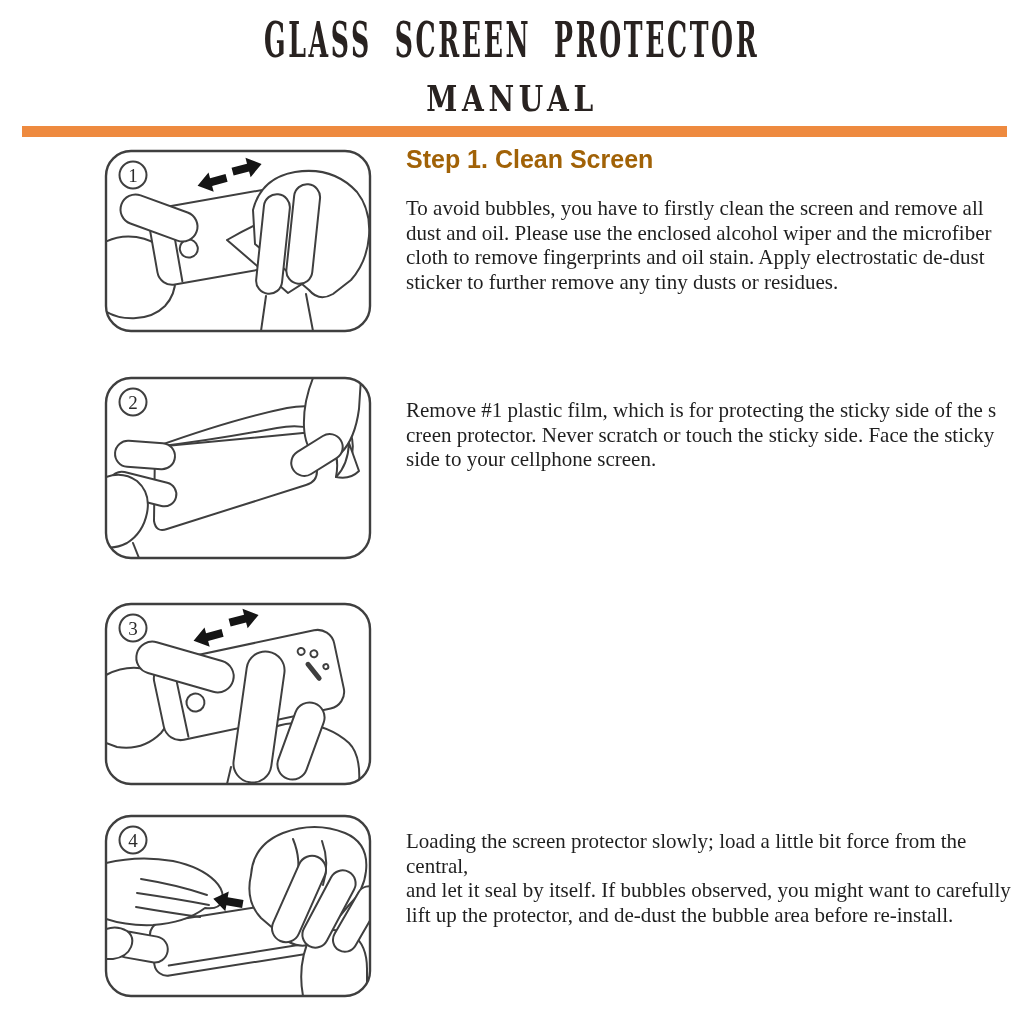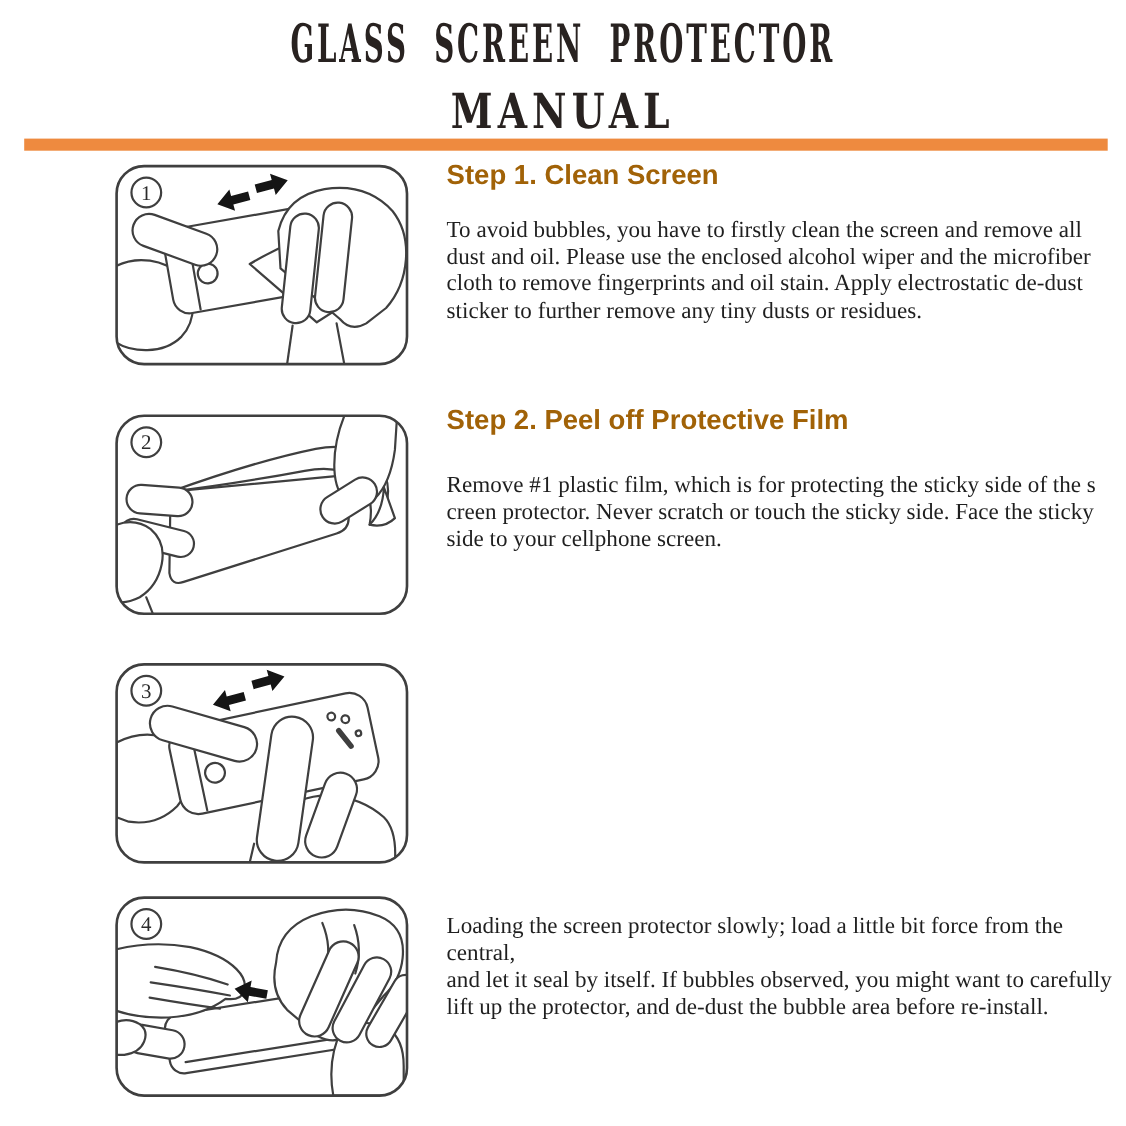--- a/index.html
+++ b/index.html
@@ -6,21 +6,21 @@
   html,body{margin:0;padding:0;background:#ffffff;}
   .page{position:relative;width:1024px;height:1024px;background:#ffffff;overflow:hidden;
         font-family:"Liberation Sans",sans-serif;color:#1d1d1d;}
 
   
   .title-wrap{position:absolute;left:0;top:0;width:100%;text-align:center;}
   .title-line{display:block;font-family:"DejaVu Serif",serif;font-weight:700;color:#282220;
               white-space:nowrap;line-height:1;}
   .title-line1{position:absolute;left:0;width:100%;top:16px;font-size:48px;letter-spacing:5px;word-spacing:22px;}
   .title-line1 span{display:inline-block;transform:scaleX(.525);transform-origin:50% 0;}
-  .title-line2{position:absolute;left:0;width:100%;top:80px;font-size:44px;letter-spacing:6px;}
+  .title-line2{position:absolute;left:0;width:100%;top:80px;font-size:36px;letter-spacing:6px;}
   .title-line2 span{display:inline-block;transform:scaleX(.78);transform-origin:50% 0;}
 
   .accent-bar{position:absolute;left:22px;top:126px;width:985px;height:11px;background:#ee8a3f;}
 
   
   .illus{position:absolute;left:103px;width:270px;height:186px;margin:0;}
   .s1 .illus{top:148px}.s2 .illus{top:375px}.s3 .illus{top:601px}.s4 .illus{top:813px}
   .stext{position:absolute;left:406px;width:610px;}
   .s1 .stext{top:144px}.s2 .stext{top:367px}.s3 .stext{top:593px}.s4 .stext{top:811px}
   .stext h2{margin:0;font-size:25px;line-height:30px;font-weight:700;color:#a16207;
@@ -125,21 +125,20 @@
           </g>
         </g>
         <rect class="art nf frame" x="3" y="3" width="264" height="180" rx="25"></rect>
         <g>
           <circle class="art" cx="30" cy="27" r="13.5"></circle>
           <text class="badge-num" x="30" y="33.5">2</text>
         </g>
       </svg>
     </figure>
     <div class="stext">
-      <h2>Step 2. Peel off Protective Film</h2>
       <p>Remove #1 plastic film, which is for protecting the sticky side of the s
 creen protector. Never scratch or touch the sticky side. Face the sticky
 side to your cellphone screen.</p>
     </div>
   </section>
 
   <section class="step s3">
     <figure class="illus">
       <svg viewBox="0 0 270 186">
         <defs>

